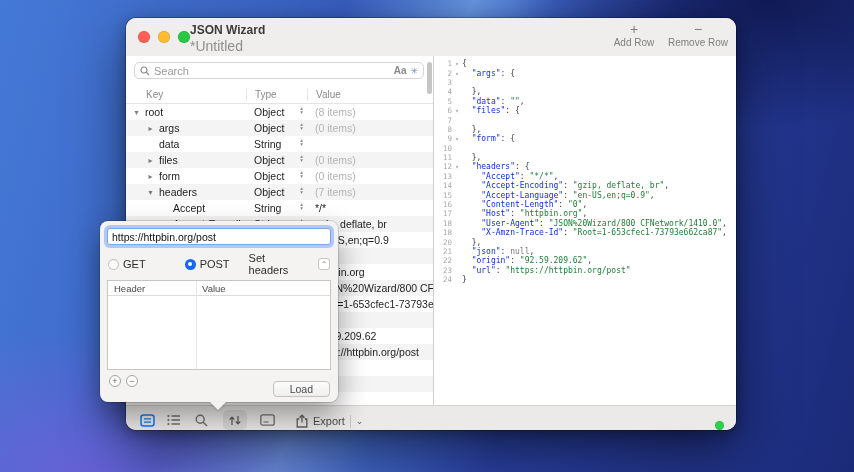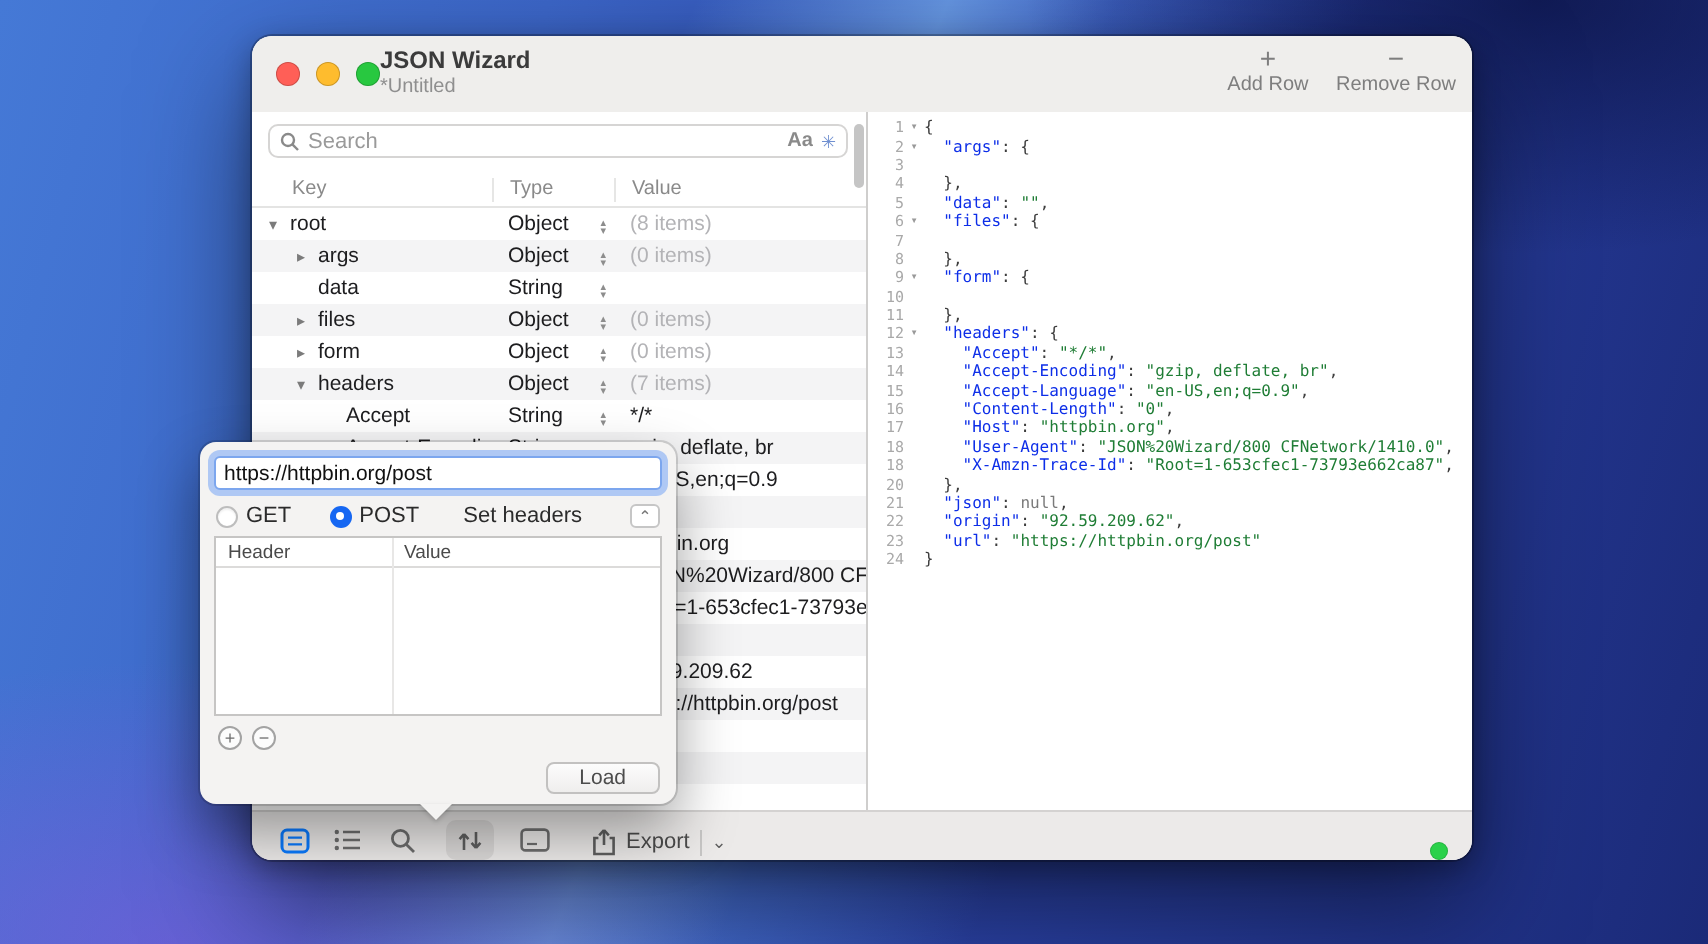--- a/index.html
+++ b/index.html
@@ -16,21 +16,21 @@
   
   .window{position:absolute;left:126px;top:18px;width:610px;height:412px;border-radius:10px;
     background:#fff;overflow:hidden;
     box-shadow:0 0 0 1px rgba(0,0,0,.25),0 22px 55px rgba(0,0,0,.5),0 4px 14px rgba(0,0,0,.3)}
   .titlebar{position:absolute;top:0;left:0;right:0;height:47px;background:#efeeec;border-bottom:3px solid #ec4899}
   .lights{position:absolute;left:12px;top:13px;display:flex;gap:8px}
   .light{width:12px;height:12px;border-radius:50%;box-shadow:inset 0 0 0 .5px rgba(0,0,0,.2)}
   .light.red{background:#ff5f57}.light.yellow{background:#febc2e}.light.green{background:#28c840}
   .title-block{position:absolute;left:64px;top:5px}
   .win-title{font-size:12px;font-weight:bold;color:#3b3b3b}
-  .win-subtitle{font-size:10px;color:#8f8f8f;margin-top:1px}
+  .win-subtitle{font-size:14px;color:#8f8f8f;margin-top:1px}
   .tb-buttons{position:absolute;right:8px;top:4px;display:flex;gap:8px}
   .tb-btn{display:flex;flex-direction:column;align-items:center;min-width:52px;color:#7e7e7e;cursor:default}
   .tb-btn .glyph{font-size:14px;line-height:14px}
   .tb-btn .lbl{font-size:10px;margin-top:1px;white-space:nowrap}
 
   
   .content{position:absolute;top:38px;bottom:25px;left:0;right:0;display:flex}
   .left{width:308px;flex:none;position:relative;background:#fff;border-right:1px solid #cfcecd}
   .right{flex:1;position:relative;background:#fff;overflow:hidden}
 
@@ -45,21 +45,21 @@
     align-items:center;font-size:10px;color:#8a8a8a;border-bottom:1px solid #e4e4e3}
   .colhead span{padding-left:8px;border-left:1px solid #e6e6e5;height:12px;line-height:12px}
   .colhead span:first-child{border-left:none;padding-left:20px}
 
   .orows{position:absolute;top:48px;left:0;right:0;bottom:0;overflow:hidden}
   .orow{height:16px;display:grid;grid-template-columns:120px 61px 1fr;align-items:center;font-size:10.5px;color:#1d1d1f;background:#fff}
   .orow.alt{background:#f4f4f5}
   .cell{overflow:hidden;white-space:nowrap}
   .keyc{display:flex;align-items:center}
   .chev{width:9px;flex:none;color:#7b7b7b;font-size:8px;text-align:center;margin-right:4px}
-  .typec{display:flex;align-items:flex-end;justify-content:space-between;padding-left:8px;padding-right:4px}
+  .typec{display:flex;align-items:flex-start;justify-content:space-between;padding-left:8px;padding-right:4px}
   .stepper{display:inline-flex;flex-direction:column;align-items:center;color:#8d8d8d}
   .stepper i{font-style:normal;font-size:5.5px;line-height:4px}
   .valc{padding-left:8px}
   .valc.muted{color:#b3b3b6}
   .scroll-thumb{position:absolute;right:1px;top:6px;width:5px;height:32px;border-radius:3px;background:#c5c5c5}
 
   
   .code{position:absolute;top:3px;left:2px;right:0;font-family:"DejaVu Sans Mono",monospace;font-size:8px}
   .cl{display:flex;height:9.4px;align-items:center}
   .ln{width:16px;flex:none;text-align:right;color:#a9a9a9;font-size:7.5px}
@@ -79,21 +79,21 @@
   .export .chv{font-size:9px;color:#5f5f5f}
   .status-dot{margin-left:auto;width:9px;height:9px;border-radius:50%;background:#2ad14a;box-shadow:inset 0 0 0 .5px rgba(0,0,0,.15)}
 
   
   .popover{position:absolute;left:100px;top:221px;width:238px;height:181px;background:#f4f3f2;border-radius:8px;z-index:20;
     box-shadow:0 0 0 1px rgba(0,0,0,.14),0 14px 30px rgba(0,0,0,.38)}
   .purl{display:block;width:224px;margin:7px 7px 0;height:17px;border:1px solid #7ca6ee;border-radius:3px;background:#fff;
     box-shadow:0 0 0 3px rgba(64,132,246,.38);font:10.5px "Liberation Sans",sans-serif;padding:0 4px;color:#111;outline:none}
   .pmethods{display:flex;align-items:center;margin:7px 8px 0;gap:19px;font-size:11px;color:#2b2b2b}
   .radio{display:flex;align-items:center;gap:4px}
-  .radio+.radio{margin-left:0}
+  .radio+.radio{margin-left:20px}
   .rdot{width:11px;height:11px;border-radius:50%;flex:none}
   .rdot.off{background:#fff;border:1px solid #bdbdbd;box-shadow:inset 0 1px 1px rgba(0,0,0,.06)}
   .rdot.on{background:#1667f2;position:relative}
   .rdot.on::after{content:"";position:absolute;left:3.5px;top:3.5px;width:4px;height:4px;border-radius:50%;background:#fff}
   .sethdrs{margin-left:auto}
   .collapse{width:15px;height:12px;border:1px solid #c6c6c6;border-radius:3px;background:#fff;color:#777;font-size:8px;
     display:flex;align-items:center;justify-content:center;margin-left:5px}
   .ptable{margin:4px 7px 0;height:90px;border:1px solid #c6c5c4;background:#fff;position:relative}
   .pthead{display:grid;grid-template-columns:88px 1fr;height:15px;align-items:center;border-bottom:1px solid #dcdbda;
     font-size:9.5px;color:#4a4a4a}

